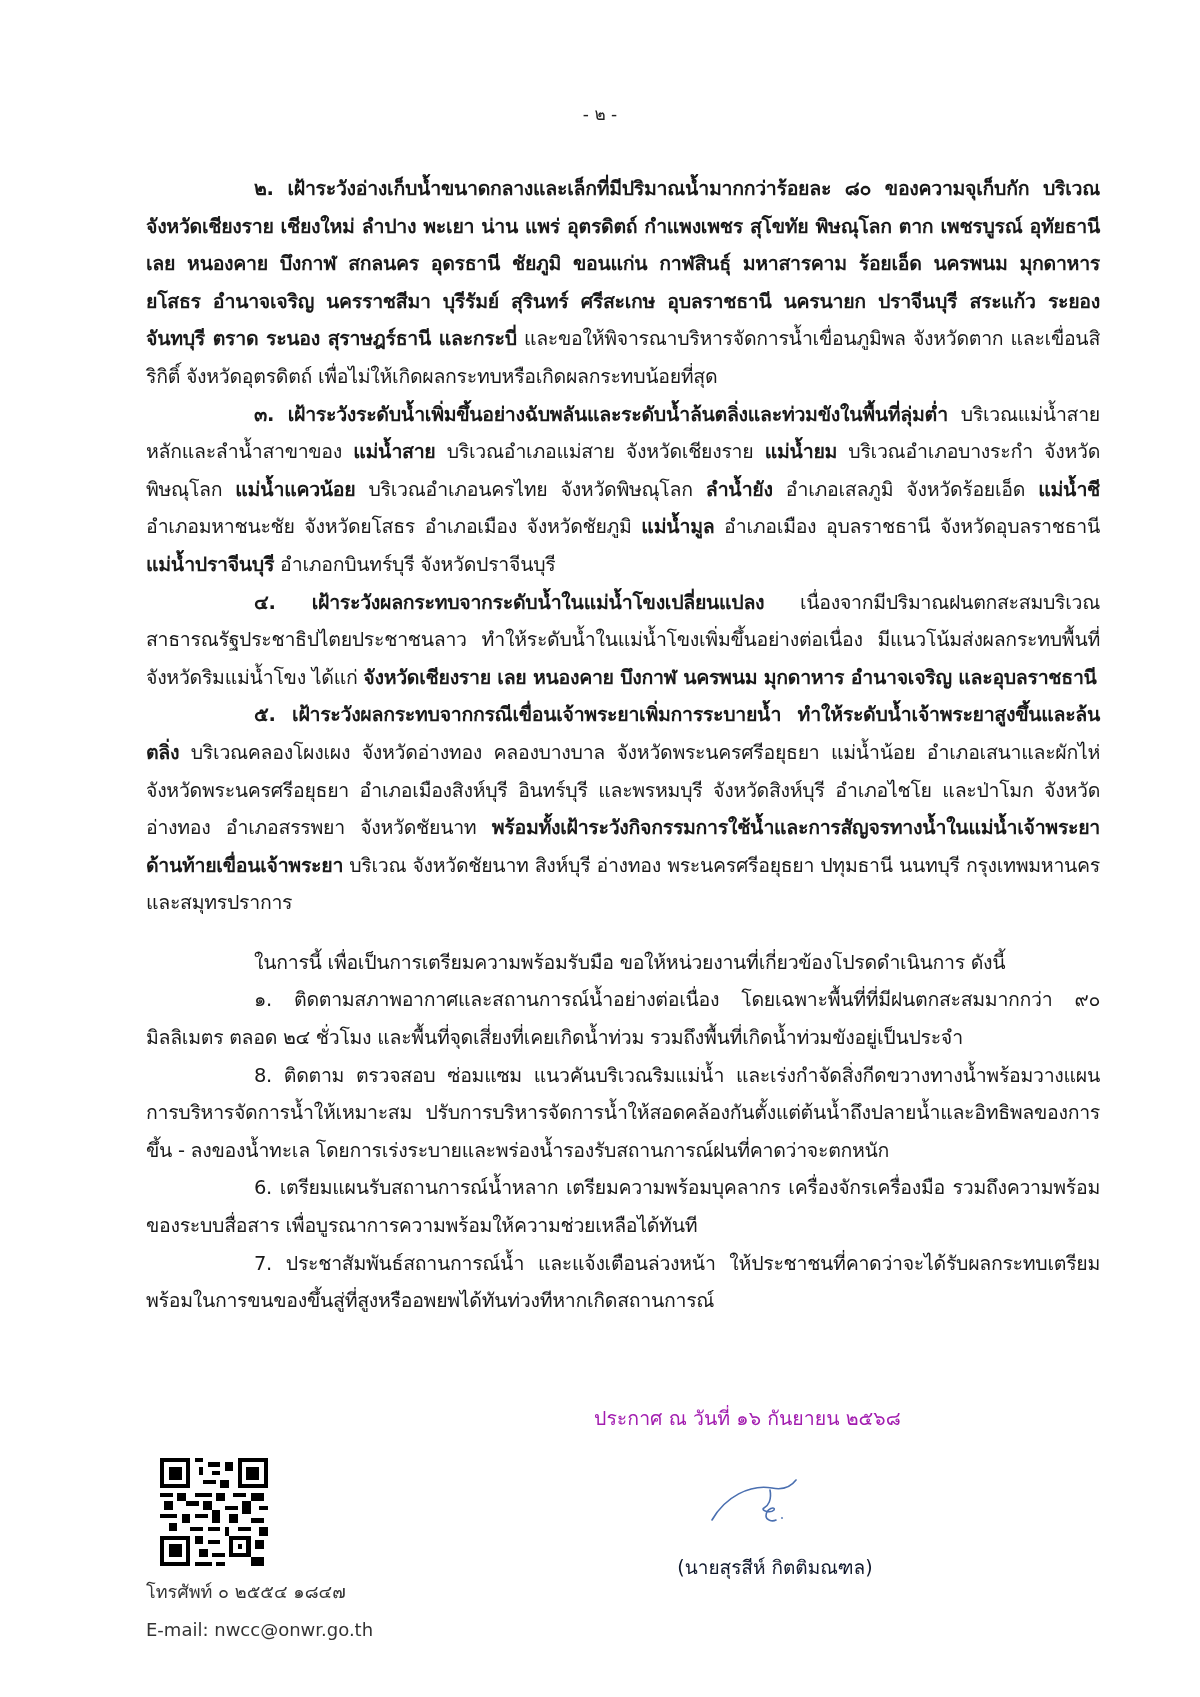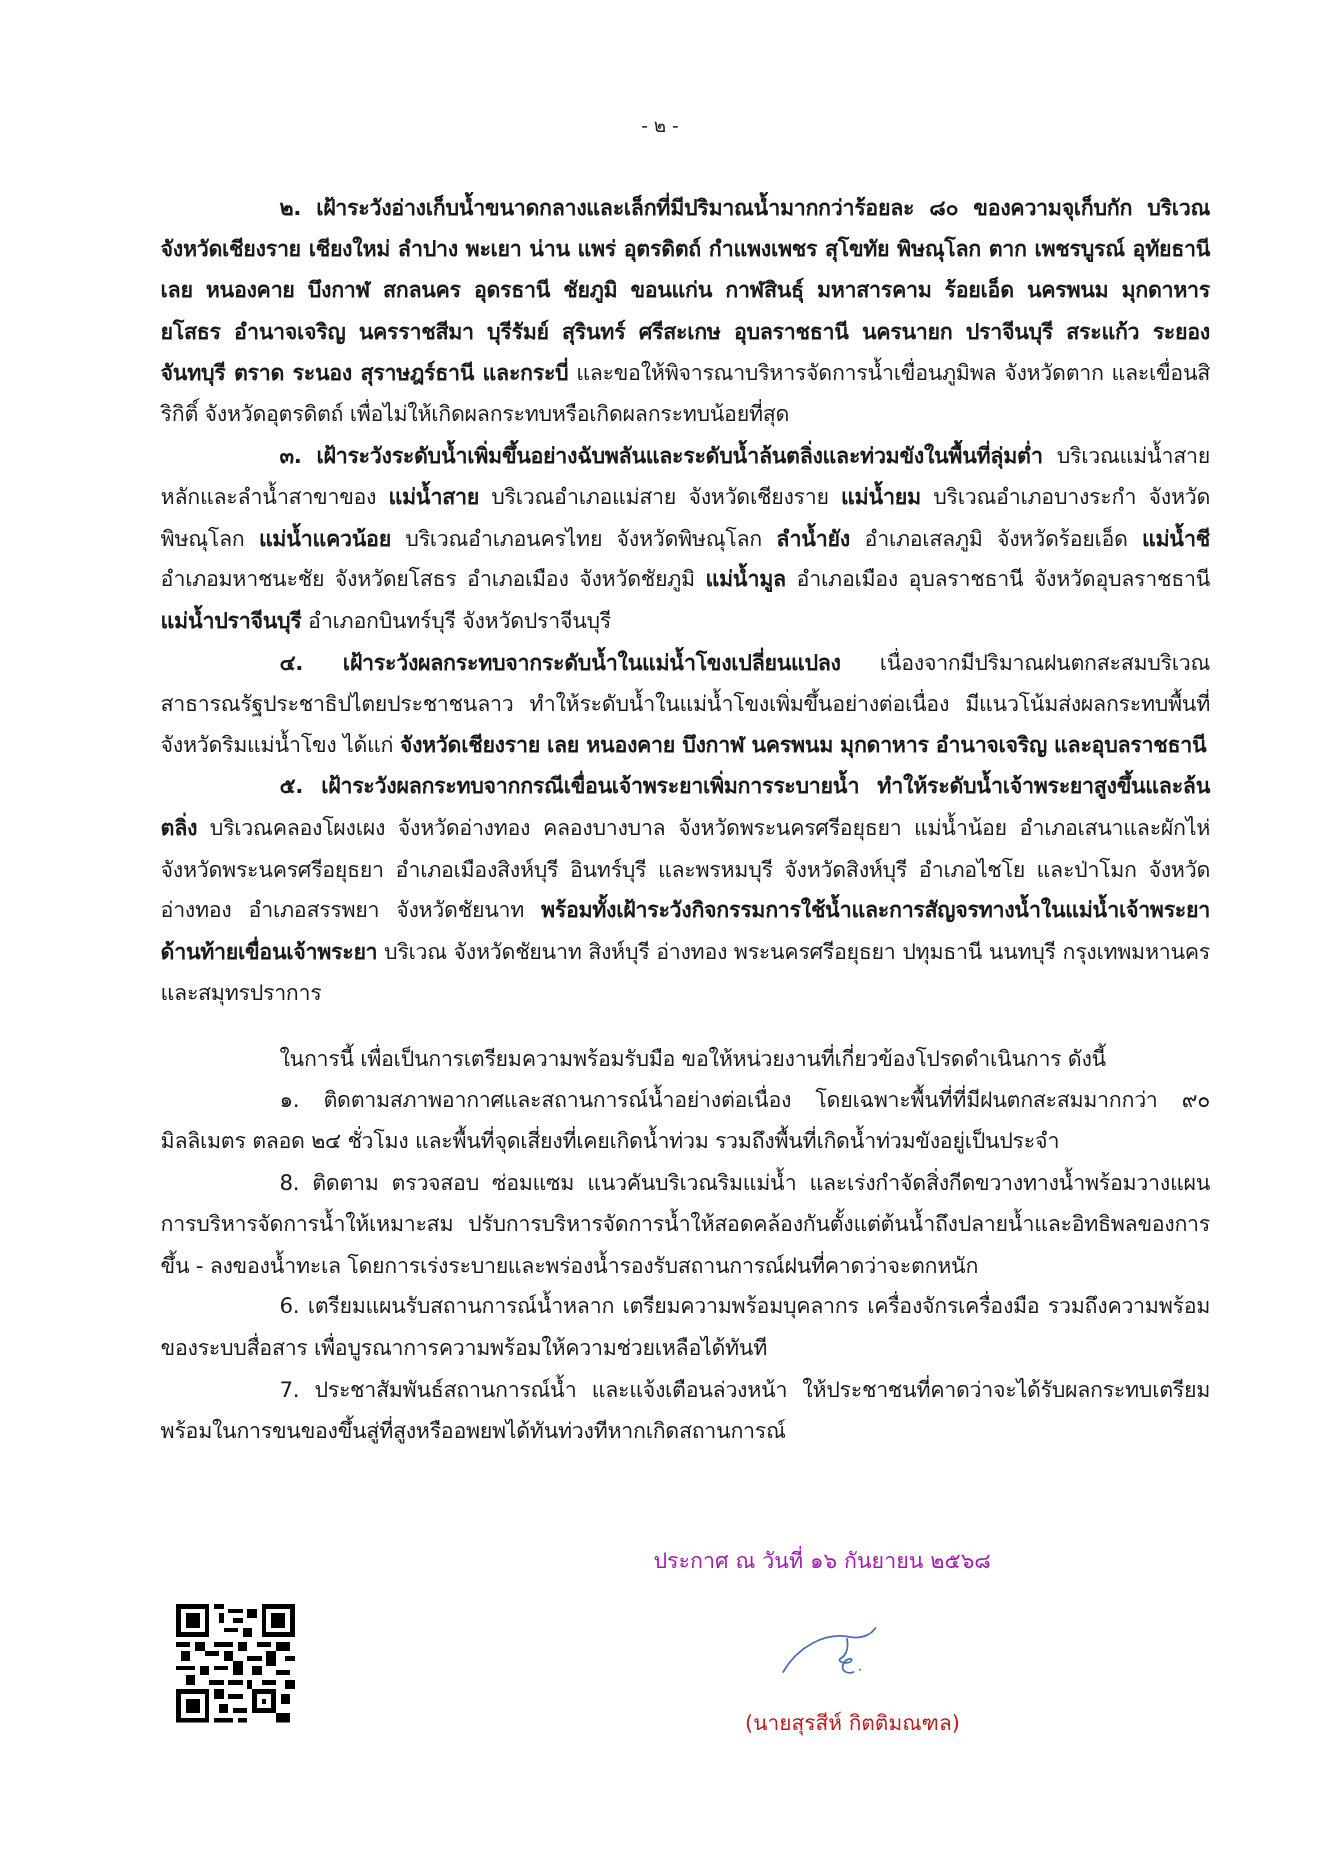--- a/index.html
+++ b/index.html
@@ -9,21 +9,21 @@
   .page-num { position: absolute; top: 100px; left: 0; width: 1200px; text-align: center; font-size: 17px; color: #222; }
   .body { position: absolute; left: 146px; top: 170px; width: 954px; font-size: 19.5px; line-height: 37.6px; letter-spacing: -0.3px; }
   .para { margin: 0; text-align: justify; text-align-last: left; }
   .indent { text-indent: 108px; }
   .b { font-weight: bold; }
   .gap { height: 22px; }
   .date-line { position: absolute; top: 1403px; left: 594px; font-size: 19.5px; color: #a21caf; }
   .qr { position: absolute; left: 154px; top: 1458px; width: 120px; height: 108px; }
   .contact { position: absolute; left: 146px; top: 1573px; font-size: 18px; line-height: 38px; color: #333; }
   .signature { position: absolute; left: 700px; top: 1472px; width: 120px; height: 60px; }
-  .signer { position: absolute; left: 560px; top: 1552px; width: 430px; text-align: center; font-size: 19px; line-height: 30px; color: #b91c1c; }
+  .signer { position: absolute; left: 560px; top: 1552px; width: 430px; text-align: center; font-size: 19px; line-height: 30px; color: #0f172a; }
 </style>
 </head>
 <body>
 
 <div class="page">
 
   <div class="page-num">- ๒ -</div>
 
   <div class="body">
 
@@ -104,20 +104,24 @@
         <rect x="18" y="20" width="1" height="1"></rect>
         <rect x="22" y="19" width="2" height="2"></rect>
       <rect x="9" y="21" width="2" height="2"></rect>
         <rect x="12" y="22" width="3" height="1"></rect>
         <rect x="8" y="24" width="4" height="1"></rect>
         <rect x="13" y="24" width="2" height="1"></rect>
         <rect x="21" y="23" width="3" height="2"></rect>
     </g>
   </svg>
 
+  <div class="contact">
+    <div>โทรศัพท์ ๐ ๒๕๕๔ ๑๘๔๗</div>
+    <div>E-mail: nwcc@onwr.go.th</div>
+  </div>
 
   <svg class="signature" viewBox="0 0 120 60">
     <path d="M12 48 C 25 25, 50 12, 72 16 C 82 18, 90 16, 96 8" fill="none" stroke="#4a6fb0" stroke-width="1.6" stroke-linecap="round"></path>
     <path d="M70 18 C 72 28, 68 34, 64 36 C 60 38, 70 42, 74 38 C 76 34, 66 36, 66 44 C 66 48, 72 50, 76 48" fill="none" stroke="#4a6fb0" stroke-width="1.6" stroke-linecap="round"></path>
     <circle cx="82" cy="46" r="0.9" fill="#4a6fb0"></circle>
   </svg>
 
   <div class="signer">
     <div>(นายสุรสีห์ กิตติมณฑล)</div>
   </div>

